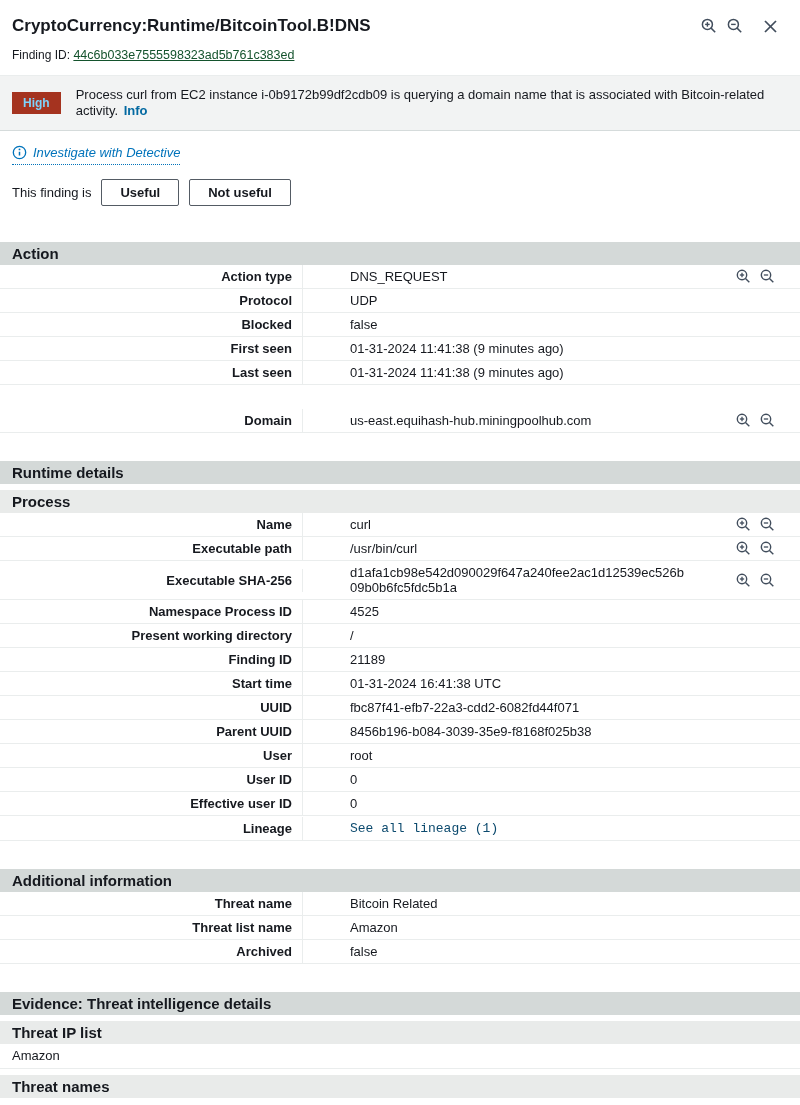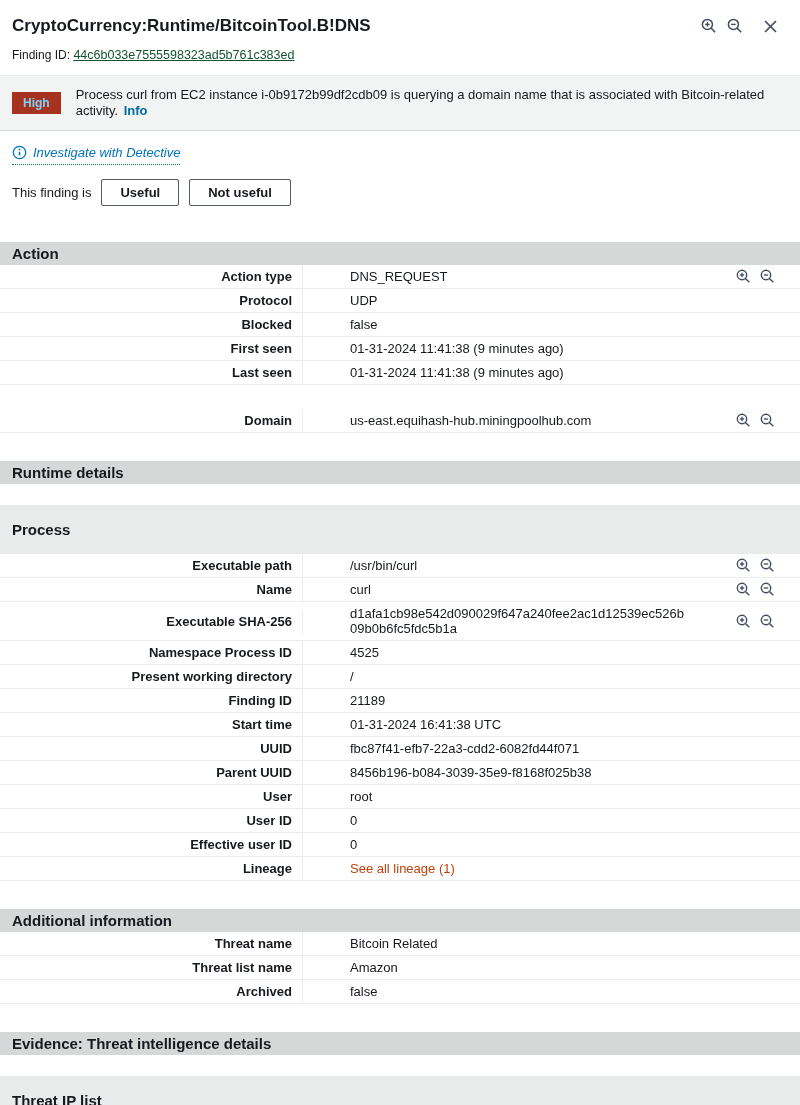--- a/index.html
+++ b/index.html
@@ -28,31 +28,31 @@
   .investigate { display:inline-flex; align-items:center; gap:6px; color:#0073bb; font-size:13px; font-weight:400;
                  text-decoration:none; border-bottom:1px dotted #0073bb; padding-bottom:4px; cursor:pointer; }
 
   
   .finding-is { display:flex; align-items:center; gap:10px; padding:14px 12px 0 12px; font-size:13px; }
   .btn { background:#fff; border:1px solid #545b64; border-radius:2px; color:#16191f; font-weight:700;
          font-size:13px; padding:5px 18px; font-family:"Liberation Sans",sans-serif; cursor:pointer; }
 
   
   .section-header { background:#d4d9d8; font-size:15px; font-weight:700; padding:3px 12px; line-height:17px; }
-  .sub-header { background:#e9ebea; font-size:15px; font-weight:700; padding:16px 12px; line-height:17px; margin-top:21px; }
+  .sub-header { background:#e9ebea; font-size:15px; font-weight:700; padding:3px 12px; line-height:17px; margin-top:6px; }
   .mt-action { margin-top:36px; }
   .mt-sec { margin-top:28px; }
 
   
   .tbl { width:100%; }
   .row { display:flex; align-items:center; border-bottom:1px solid #eaeded; font-size:13px; line-height:15px;gap:37px; }
   .cell-label { width:303px; flex-shrink:0; text-align:right; font-weight:700; padding:4px 10px 4px 0; border-right:1px solid #eaeded; }
   .cell-value { flex:1; padding:4px 6px 4px 10px; }
   .cell-value.break { word-break:break-all; max-width:434px; }
-  .cell-value a { color:#c2410c; text-decoration:none; }
+  .cell-value a { color:#0c4a6e; text-decoration:none;font-family:Liberation Mono, monospace; }
   .row-icons { display:flex; gap:9px; padding:0 25px 0 6px; margin-left:auto; align-self:center; }
   .row-spacer { height:24px; }
 
   
   .plain-row { font-size:13px; padding:4px 12px; border-bottom:1px solid #eaeded; line-height:16px; }
 </style>
 </head>
 <body>
 
 <div class="page">
@@ -174,43 +174,43 @@
             </svg>
           </span>
       </div>
     </div>
   </div>
 
   <div class="section-header mt-sec">Runtime details</div>
   <div class="sub-header">Process</div>
   <div class="tbl">
     <div class="row">
+      <div class="cell-label">Name</div>
+      <div class="cell-value">curl</div>
+      <div class="row-icons">
+        <span class="icon-btn">
+            <svg width="15" height="15" viewBox="0 0 16 16">
+              <circle cx="6.4" cy="6.4" r="5" fill="none" stroke="#414d5c" stroke-width="1.5"></circle>
+              <line x1="10.1" y1="10.1" x2="14.2" y2="14.2" stroke="#414d5c" stroke-width="1.5"></line>
+              <line x1="4.1" y1="6.4" x2="8.7" y2="6.4" stroke="#414d5c" stroke-width="1.4"></line>
+              <line x1="6.4" y1="4.1" x2="6.4" y2="8.7" stroke="#414d5c" stroke-width="1.4"></line>
+            </svg>
+          </span>
+        <span class="icon-btn">
+            <svg width="15" height="15" viewBox="0 0 16 16">
+              <circle cx="6.4" cy="6.4" r="5" fill="none" stroke="#414d5c" stroke-width="1.5"></circle>
+              <line x1="10.1" y1="10.1" x2="14.2" y2="14.2" stroke="#414d5c" stroke-width="1.5"></line>
+              <line x1="4.1" y1="6.4" x2="8.7" y2="6.4" stroke="#414d5c" stroke-width="1.4"></line>
+            </svg>
+          </span>
+      </div>
+    </div>
+    <div class="row">
       <div class="cell-label">Executable path</div>
       <div class="cell-value">/usr/bin/curl</div>
-      <div class="row-icons">
-        <span class="icon-btn">
-            <svg width="15" height="15" viewBox="0 0 16 16">
-              <circle cx="6.4" cy="6.4" r="5" fill="none" stroke="#414d5c" stroke-width="1.5"></circle>
-              <line x1="10.1" y1="10.1" x2="14.2" y2="14.2" stroke="#414d5c" stroke-width="1.5"></line>
-              <line x1="4.1" y1="6.4" x2="8.7" y2="6.4" stroke="#414d5c" stroke-width="1.4"></line>
-              <line x1="6.4" y1="4.1" x2="6.4" y2="8.7" stroke="#414d5c" stroke-width="1.4"></line>
-            </svg>
-          </span>
-        <span class="icon-btn">
-            <svg width="15" height="15" viewBox="0 0 16 16">
-              <circle cx="6.4" cy="6.4" r="5" fill="none" stroke="#414d5c" stroke-width="1.5"></circle>
-              <line x1="10.1" y1="10.1" x2="14.2" y2="14.2" stroke="#414d5c" stroke-width="1.5"></line>
-              <line x1="4.1" y1="6.4" x2="8.7" y2="6.4" stroke="#414d5c" stroke-width="1.4"></line>
-            </svg>
-          </span>
-      </div>
-    </div>
-    <div class="row">
-      <div class="cell-label">Name</div>
-      <div class="cell-value">curl</div>
       <div class="row-icons">
         <span class="icon-btn">
             <svg width="15" height="15" viewBox="0 0 16 16">
               <circle cx="6.4" cy="6.4" r="5" fill="none" stroke="#414d5c" stroke-width="1.5"></circle>
               <line x1="10.1" y1="10.1" x2="14.2" y2="14.2" stroke="#414d5c" stroke-width="1.5"></line>
               <line x1="4.1" y1="6.4" x2="8.7" y2="6.4" stroke="#414d5c" stroke-width="1.4"></line>
               <line x1="6.4" y1="4.1" x2="6.4" y2="8.7" stroke="#414d5c" stroke-width="1.4"></line>
             </svg>
           </span>
         <span class="icon-btn">

